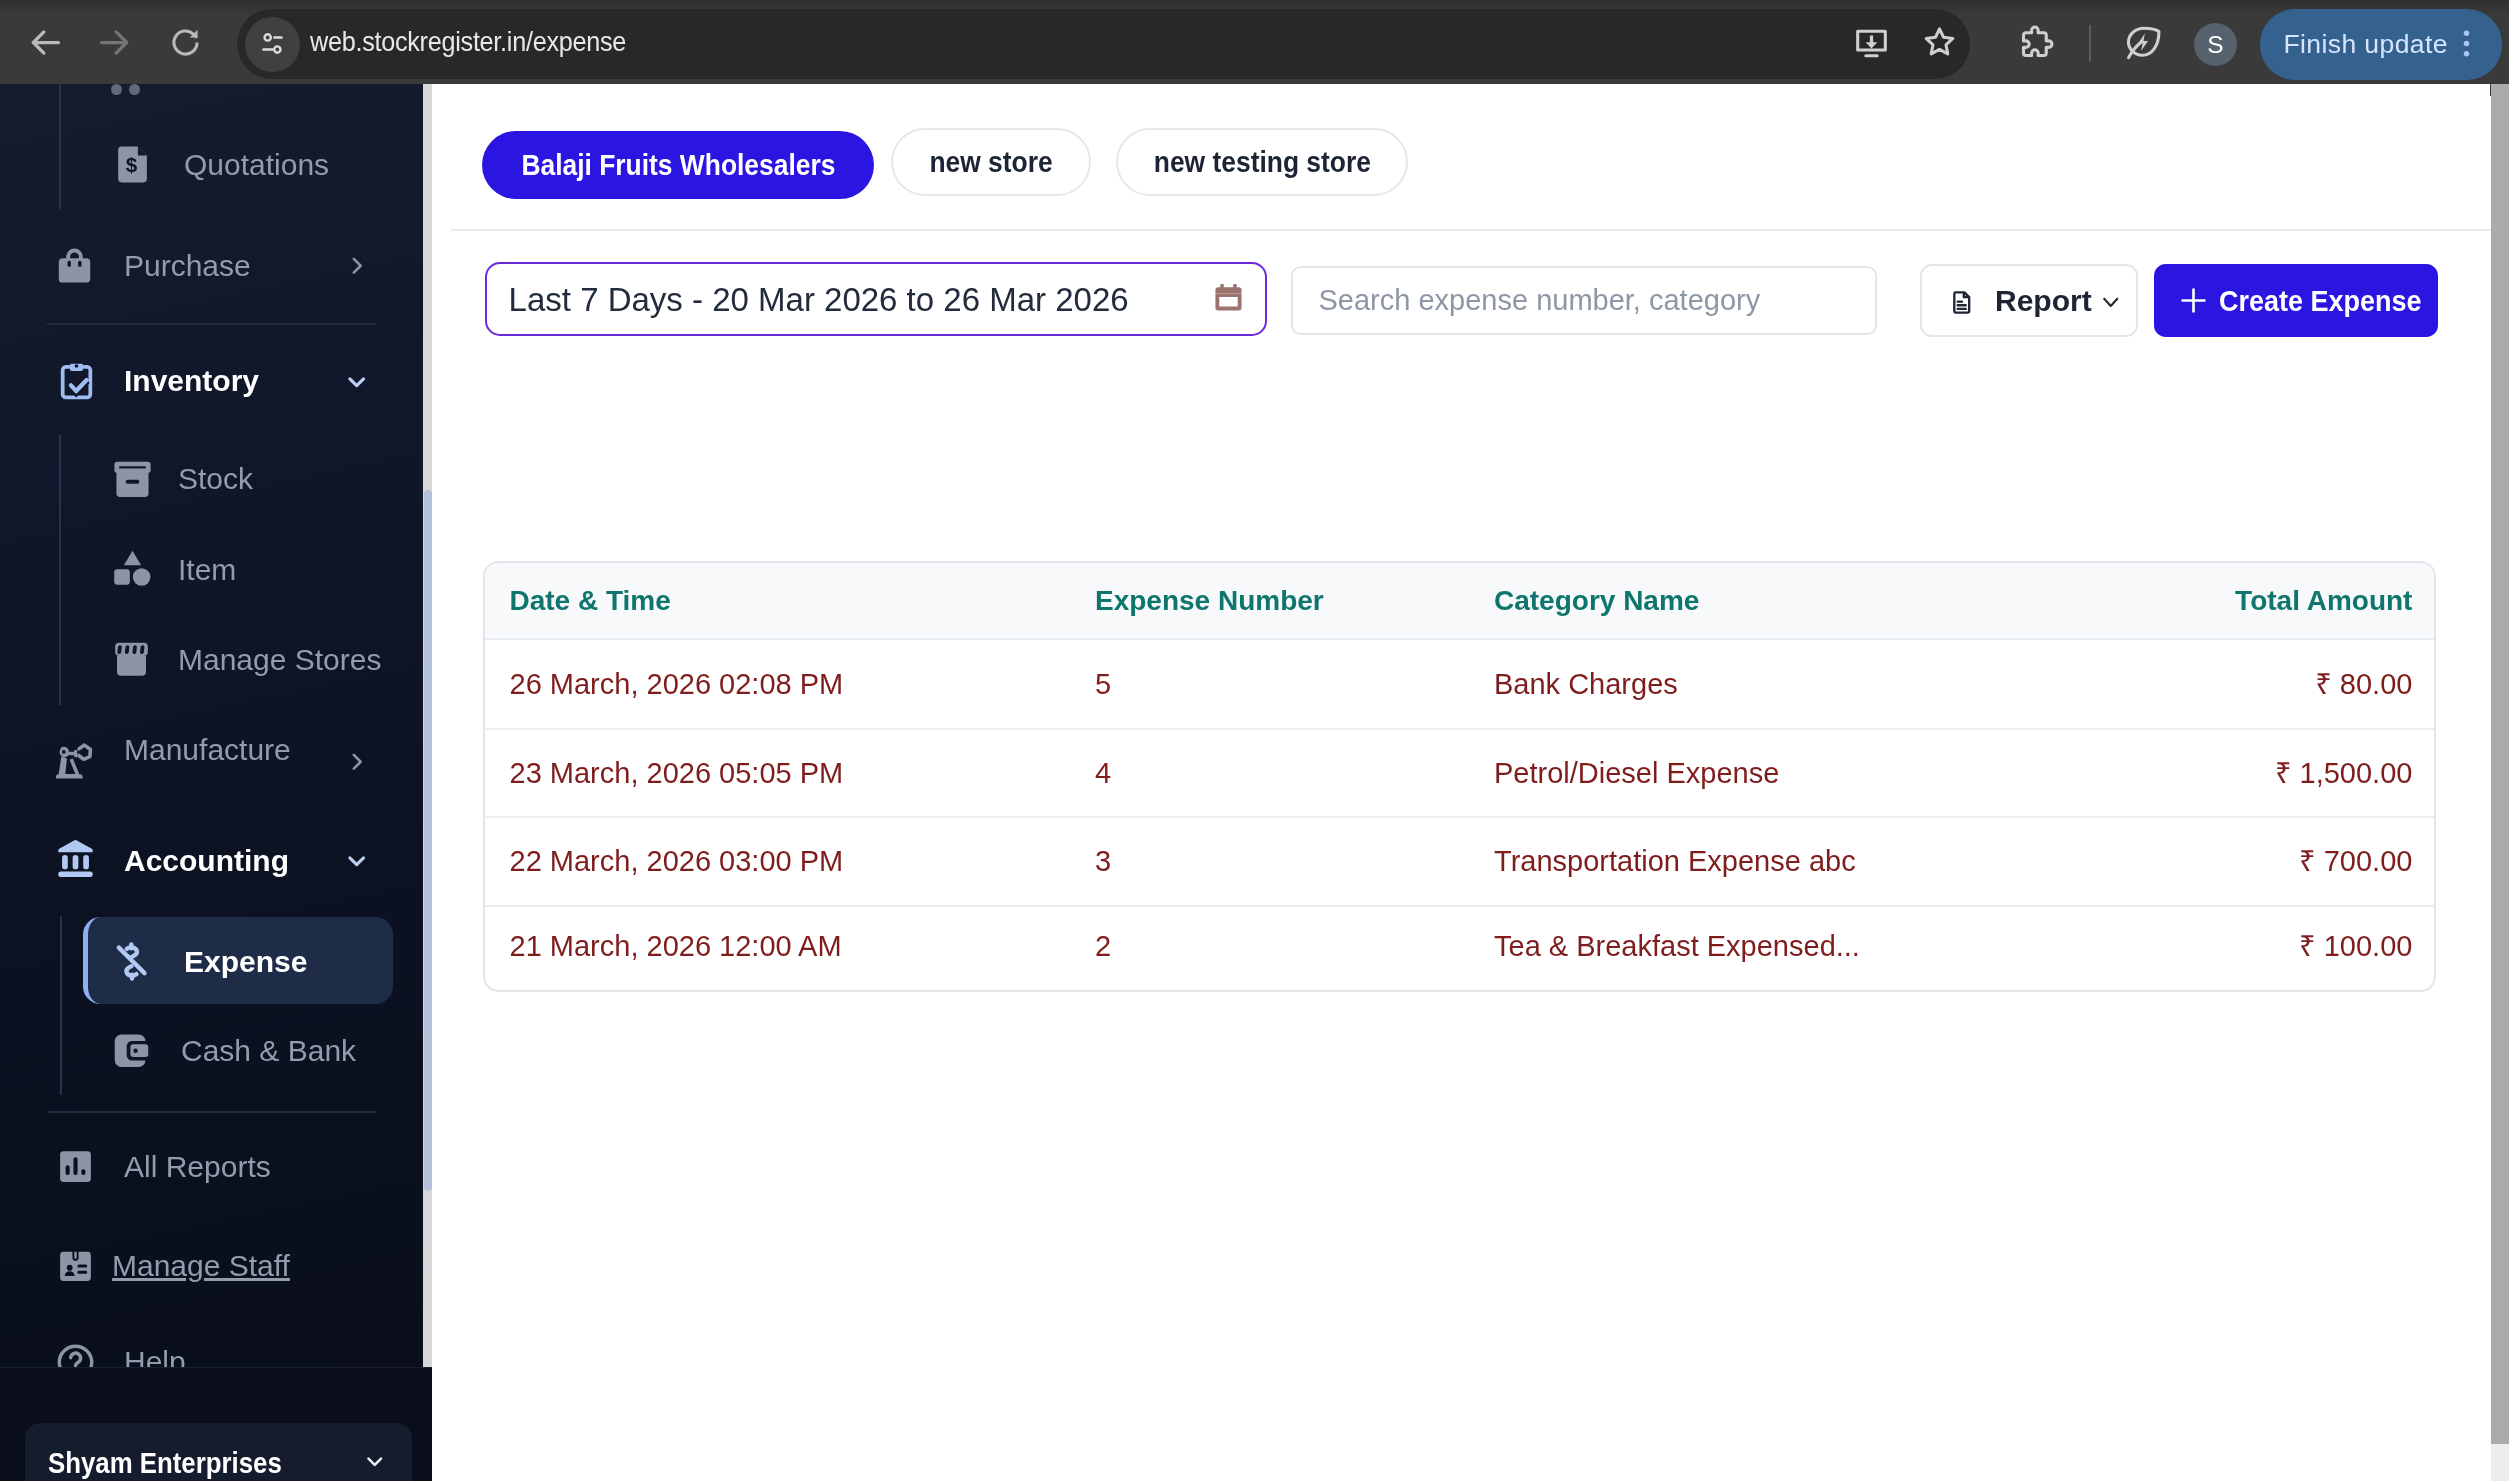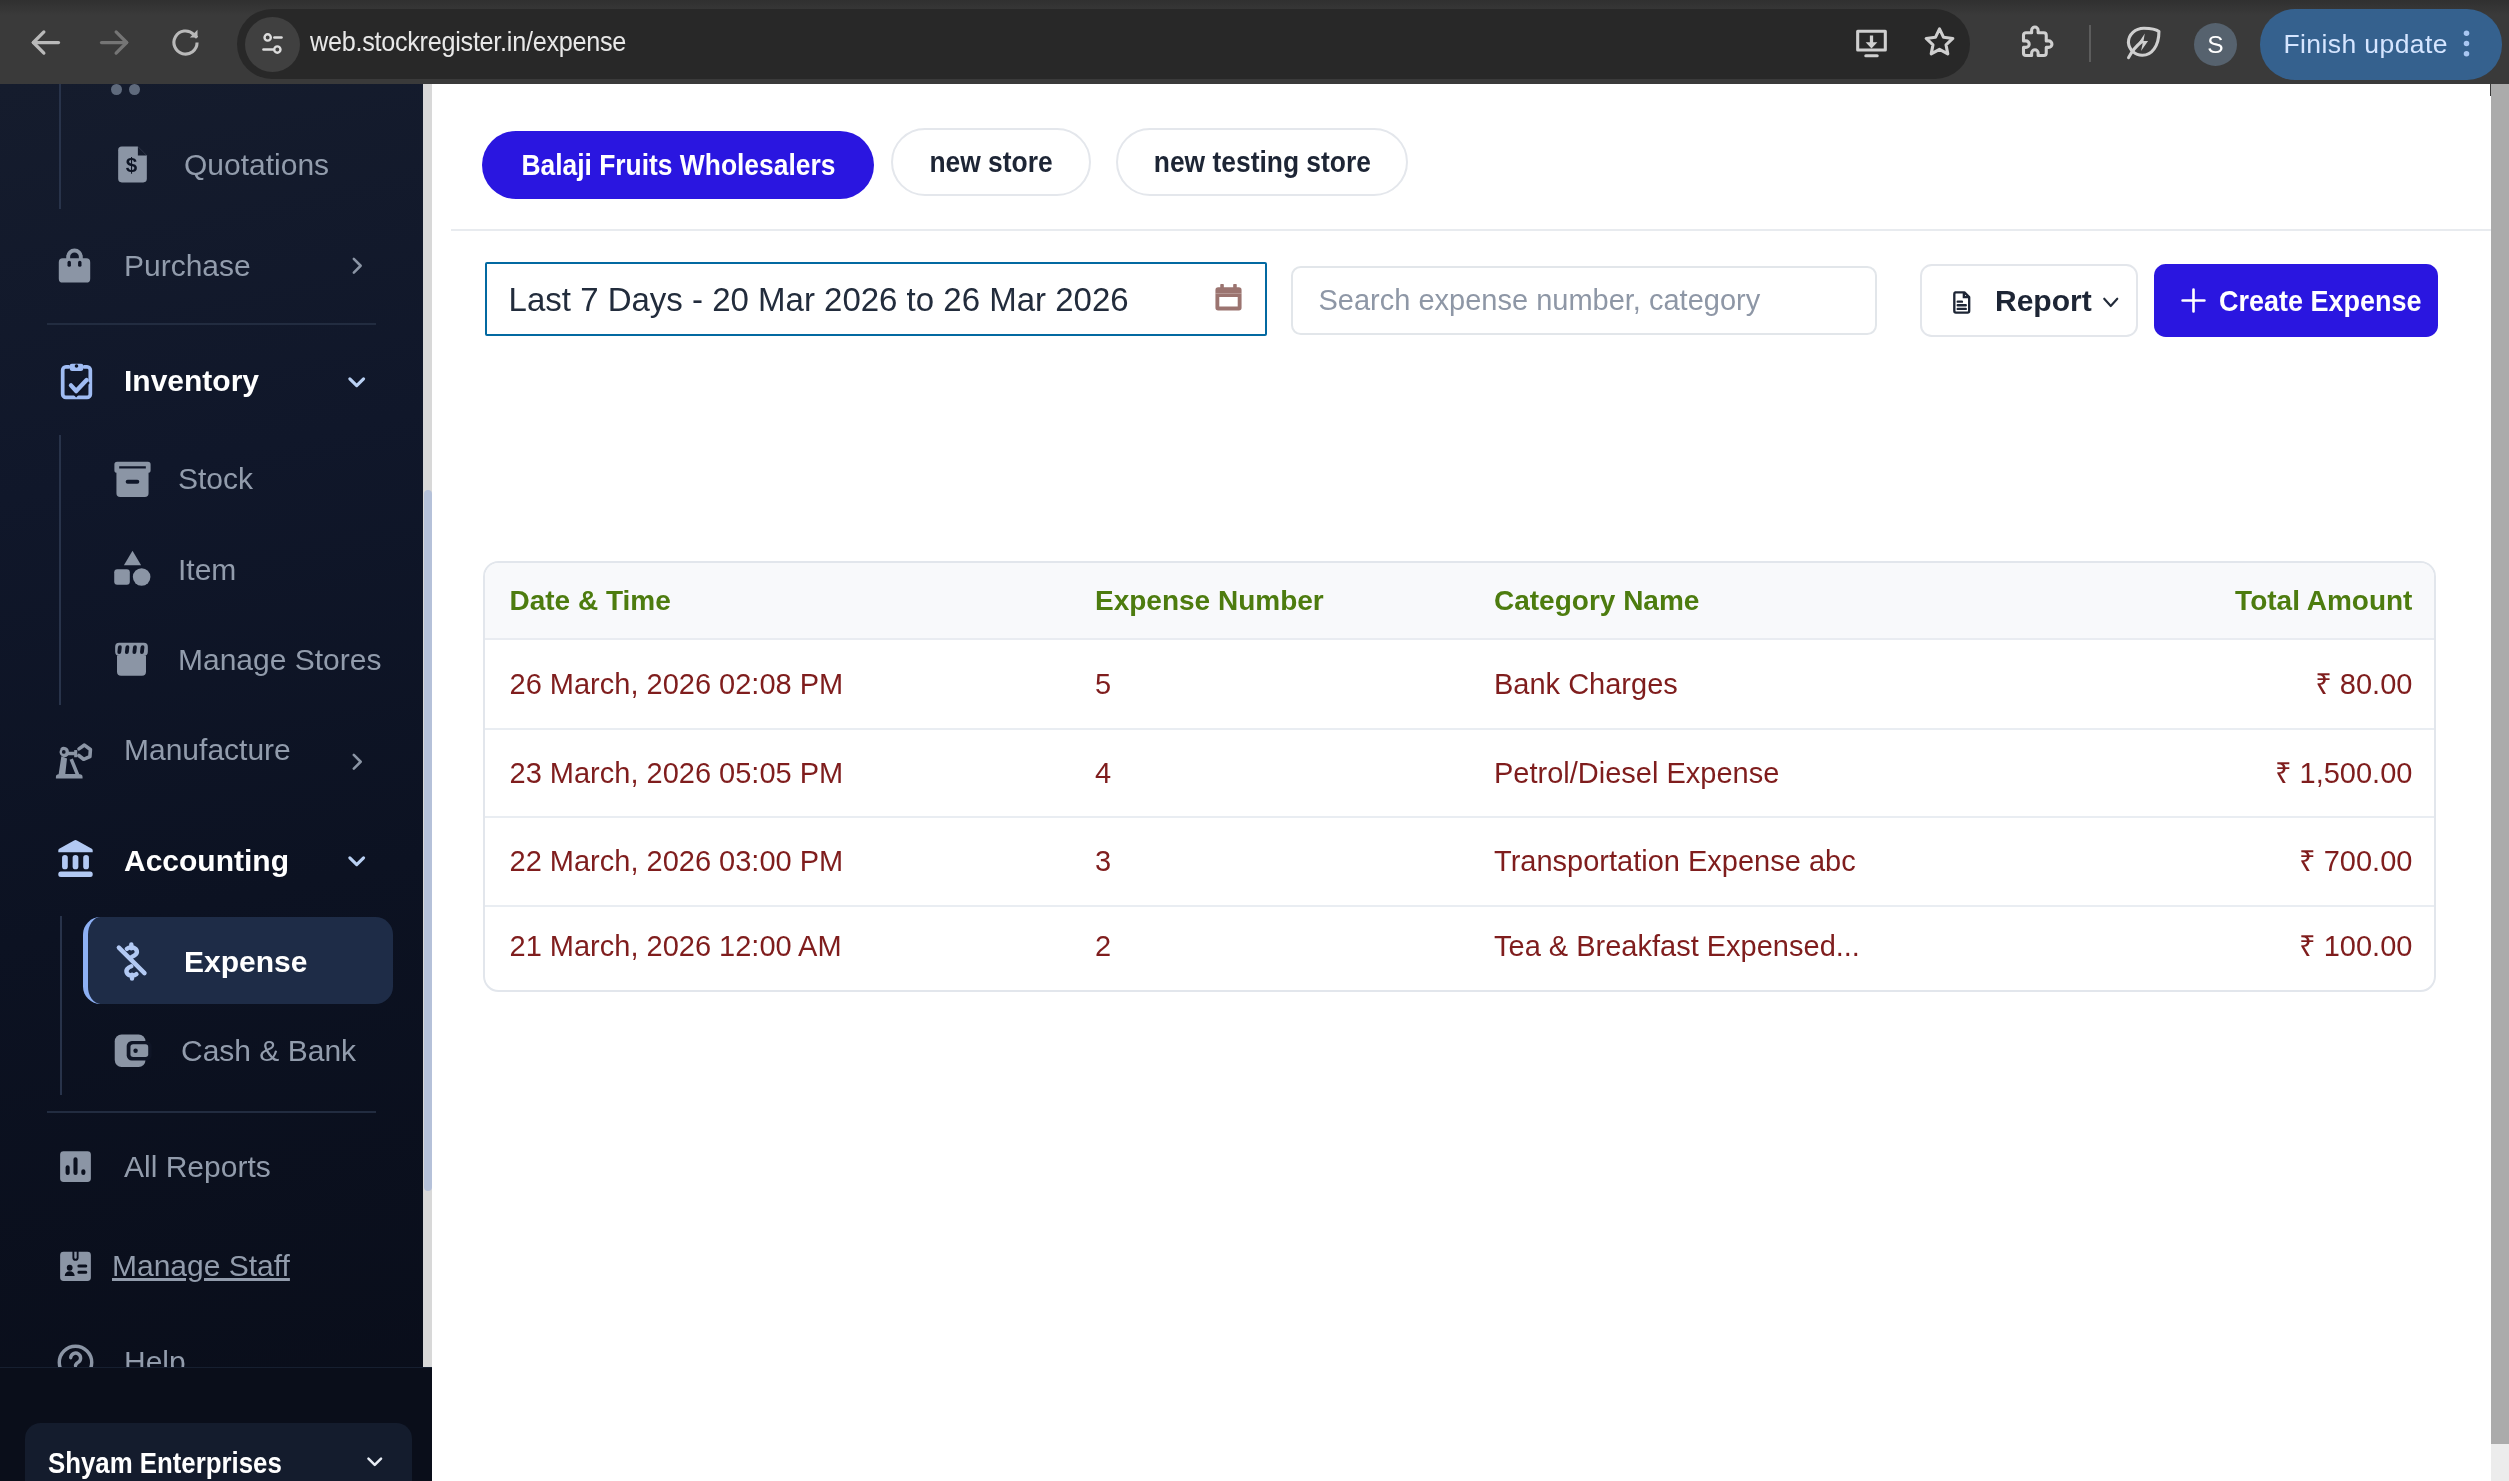--- a/index.html
+++ b/index.html
@@ -32,36 +32,36 @@
 
   
   #main { left:432px; top:84px; width:2058px; height:1397px; background:#fff; }
   .pill { position:absolute; top:44px; height:68px; border-radius:34px; font-size:30px; font-weight:700; text-align:center; }
   #pill1 { left:50px; top:47px; width:392px; background:#2a16e0; color:#fff; line-height:68px; }
   .pill span { display:inline-block; transform:scaleX(0.88); transform-origin:center; }
   #pill2 { left:459px; width:200px; border:2px solid #e4e7ec; color:#1d2535; line-height:64px; background:#fff; }
   #pill3 { left:684px; width:292px; border:2px solid #e4e7ec; color:#1d2535; line-height:64px; background:#fff; }
   #topdivider { left:18.6px; top:145px; width:2040px; height:2px; background:#e8ebef; }
 
-  #dateinput { left:53px; top:178px; width:782px; height:74px; border:2px solid #0369a1; border-radius:2px; }
+  #dateinput { left:53px; top:178px; width:782px; height:74px; border:2px solid #6d28d9; border-radius:15px; }
   #dateinput span { position:absolute; left:21.6px; top:0; line-height:71px; font-size:33px; color:#222c3c; white-space:nowrap; }
   #searchinput { left:859px; top:182px; width:586px; height:69px; border:2px solid #e2e6ea; border-radius:9.8px; }
   #searchinput span { position:absolute; left:25.5px; top:0; line-height:65px; font-size:29px; color:#8e97a6; }
   #reportbtn { left:1488px; top:180px; width:218px; height:73px; border:2px solid #e3e6eb; border-radius:11.8px; background:#fff; }
   #reportbtn .rlabel { position:absolute; left:73px; top:0; line-height:69px; font-size:30px; font-weight:700; color:#1d2535; }
   #createbtn { left:1722px; top:180px; width:284px; height:73px; border-radius:11.8px; background:#2a16e0; color:#fff; }
   #createbtn .clabel { position:absolute; left:65px; top:0; line-height:73px; font-size:30px; font-weight:700; white-space:nowrap; display:inline-block; transform:scaleX(0.9); transform-origin:0 50%; }
 
   #totalcard { left:53px; top:287px; width:632px; height:158px; border:2px solid #e0e4eb; border-radius:11.8px; }
   #totalcard .tlabel { position:absolute; left:42px; top:33px; font-size:20.6px; font-weight:600; letter-spacing:1.3px; color:#68748a; }
   #totalcard .tamount { position:absolute; left:25.5px; top:83px; font-size:43px; line-height:45px; font-weight:700; color:#1c2638; }
 
   #tablecard { left:51px; top:477px; width:1953px; height:431px; border:2px solid #e2e6ec; border-radius:15.7px; overflow:hidden; }
   #thead { position:absolute; left:0; top:0; width:100%; height:77px; background:#f8f9fb; border-bottom:2px solid #e9ecf1; }
-  .th { position:absolute; top:0; line-height:75px; font-size:28px; font-weight:600; color:#4d7c0f; }
+  .th { position:absolute; top:0; line-height:75px; font-size:28px; font-weight:600; color:#0f766e; }
   .trow { position:absolute; left:0; width:100%; height:88px; }
   .rowline { position:absolute; left:0; width:100%; height:2px; background:#e9edf2; }
   .td { position:absolute; top:0; line-height:88px; font-size:29px; color:#7f1d1d; }
   .c1 { left:24.5px; }
   .c2 { left:610px; }
   .c3 { left:1009px; }
   .c4 { right:21.6px; text-align:right; }
 
   
   #pgtrack { left:2491px; top:84px; width:18.6px; height:1397px; background:#ececec; }

